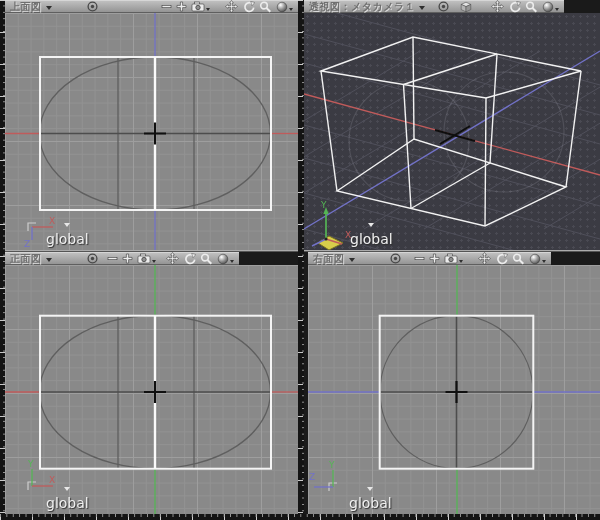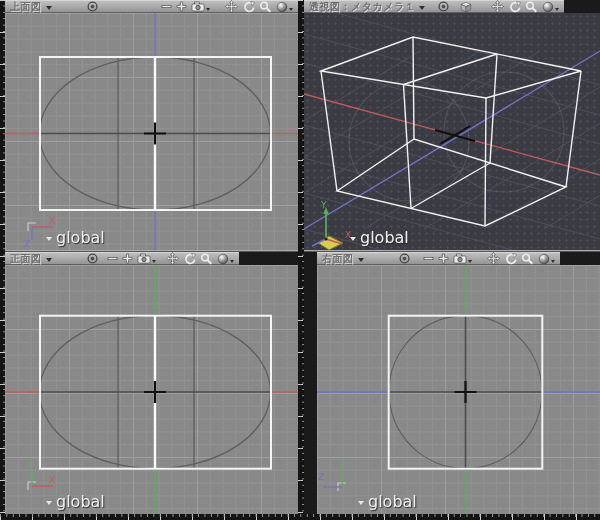--- a/index.html
+++ b/index.html
@@ -51,21 +51,21 @@
   .edge{stroke:#5f5f5f;stroke-width:1.3;fill:none;}
   .edgeC{stroke:#4d4d4d;stroke-width:1.6;}
   .cross{stroke:#101010;stroke-width:2.2;fill:none;}
   .axis{stroke-width:1.3;}
   .pgrid{stroke:#50505b;stroke-width:1;}
   .pwire{stroke:#f2f2f2;stroke-width:1.4;fill:none;}
   .psphere{stroke:rgba(190,190,205,0.16);stroke-width:1.2;fill:none;}
   .gcorner{stroke:#cdcdcd;stroke-width:1.2;fill:none;}
   .gtext{font-size:9px;font-family:"DejaVu Sans",sans-serif;}
   .global{position:absolute;display:flex;align-items:center;gap:4px;color:#f0f0f0;
-          font-size:16px;text-shadow:1px 1px 1px #2e2e2e;}
+          font-size:14px;text-shadow:1px 1px 1px #2e2e2e;flex-direction:column;}
   .gtri{width:0;height:0;border-left:3.5px solid transparent;border-right:3.5px solid transparent;
         border-top:4.5px solid #e8e8e8;margin-top:3px;}
 </style>
 </head>
 <body>
 
 <div id="stage">
 
   <div class="vp" style="left:5px;top:0;width:293px;height:250px">
     <div class="tbar">
@@ -352,21 +352,21 @@
           <text class="gtext" x="44" y="218" fill="#c05b5b">X</text>
         </g>
       </svg>
       <div class="global" style="left:41px;bottom:3px">
         <span class="gtri"></span>
         <span>global</span>
       </div>
     </div>
   </div>
 
-  <div class="vp" style="left:317px;top:252px;width:243px;height:262px">
+  <div class="vp" style="left:308px;top:252px;width:243px;height:262px">
     <div class="tbar">
       <span class="ttl">右面図</span>
       <span class="tri-dn"></span>
       <span class="ibtn target">
         <svg width="13" height="13">
           <circle cx="6.5" cy="6.5" r="4.4" fill="none" stroke="#474747" stroke-width="1.3"></circle>
           <circle cx="6.5" cy="6.5" r="1.7" fill="#474747"></circle>
         </svg>
         </span>
       <span class="grow"></span>

